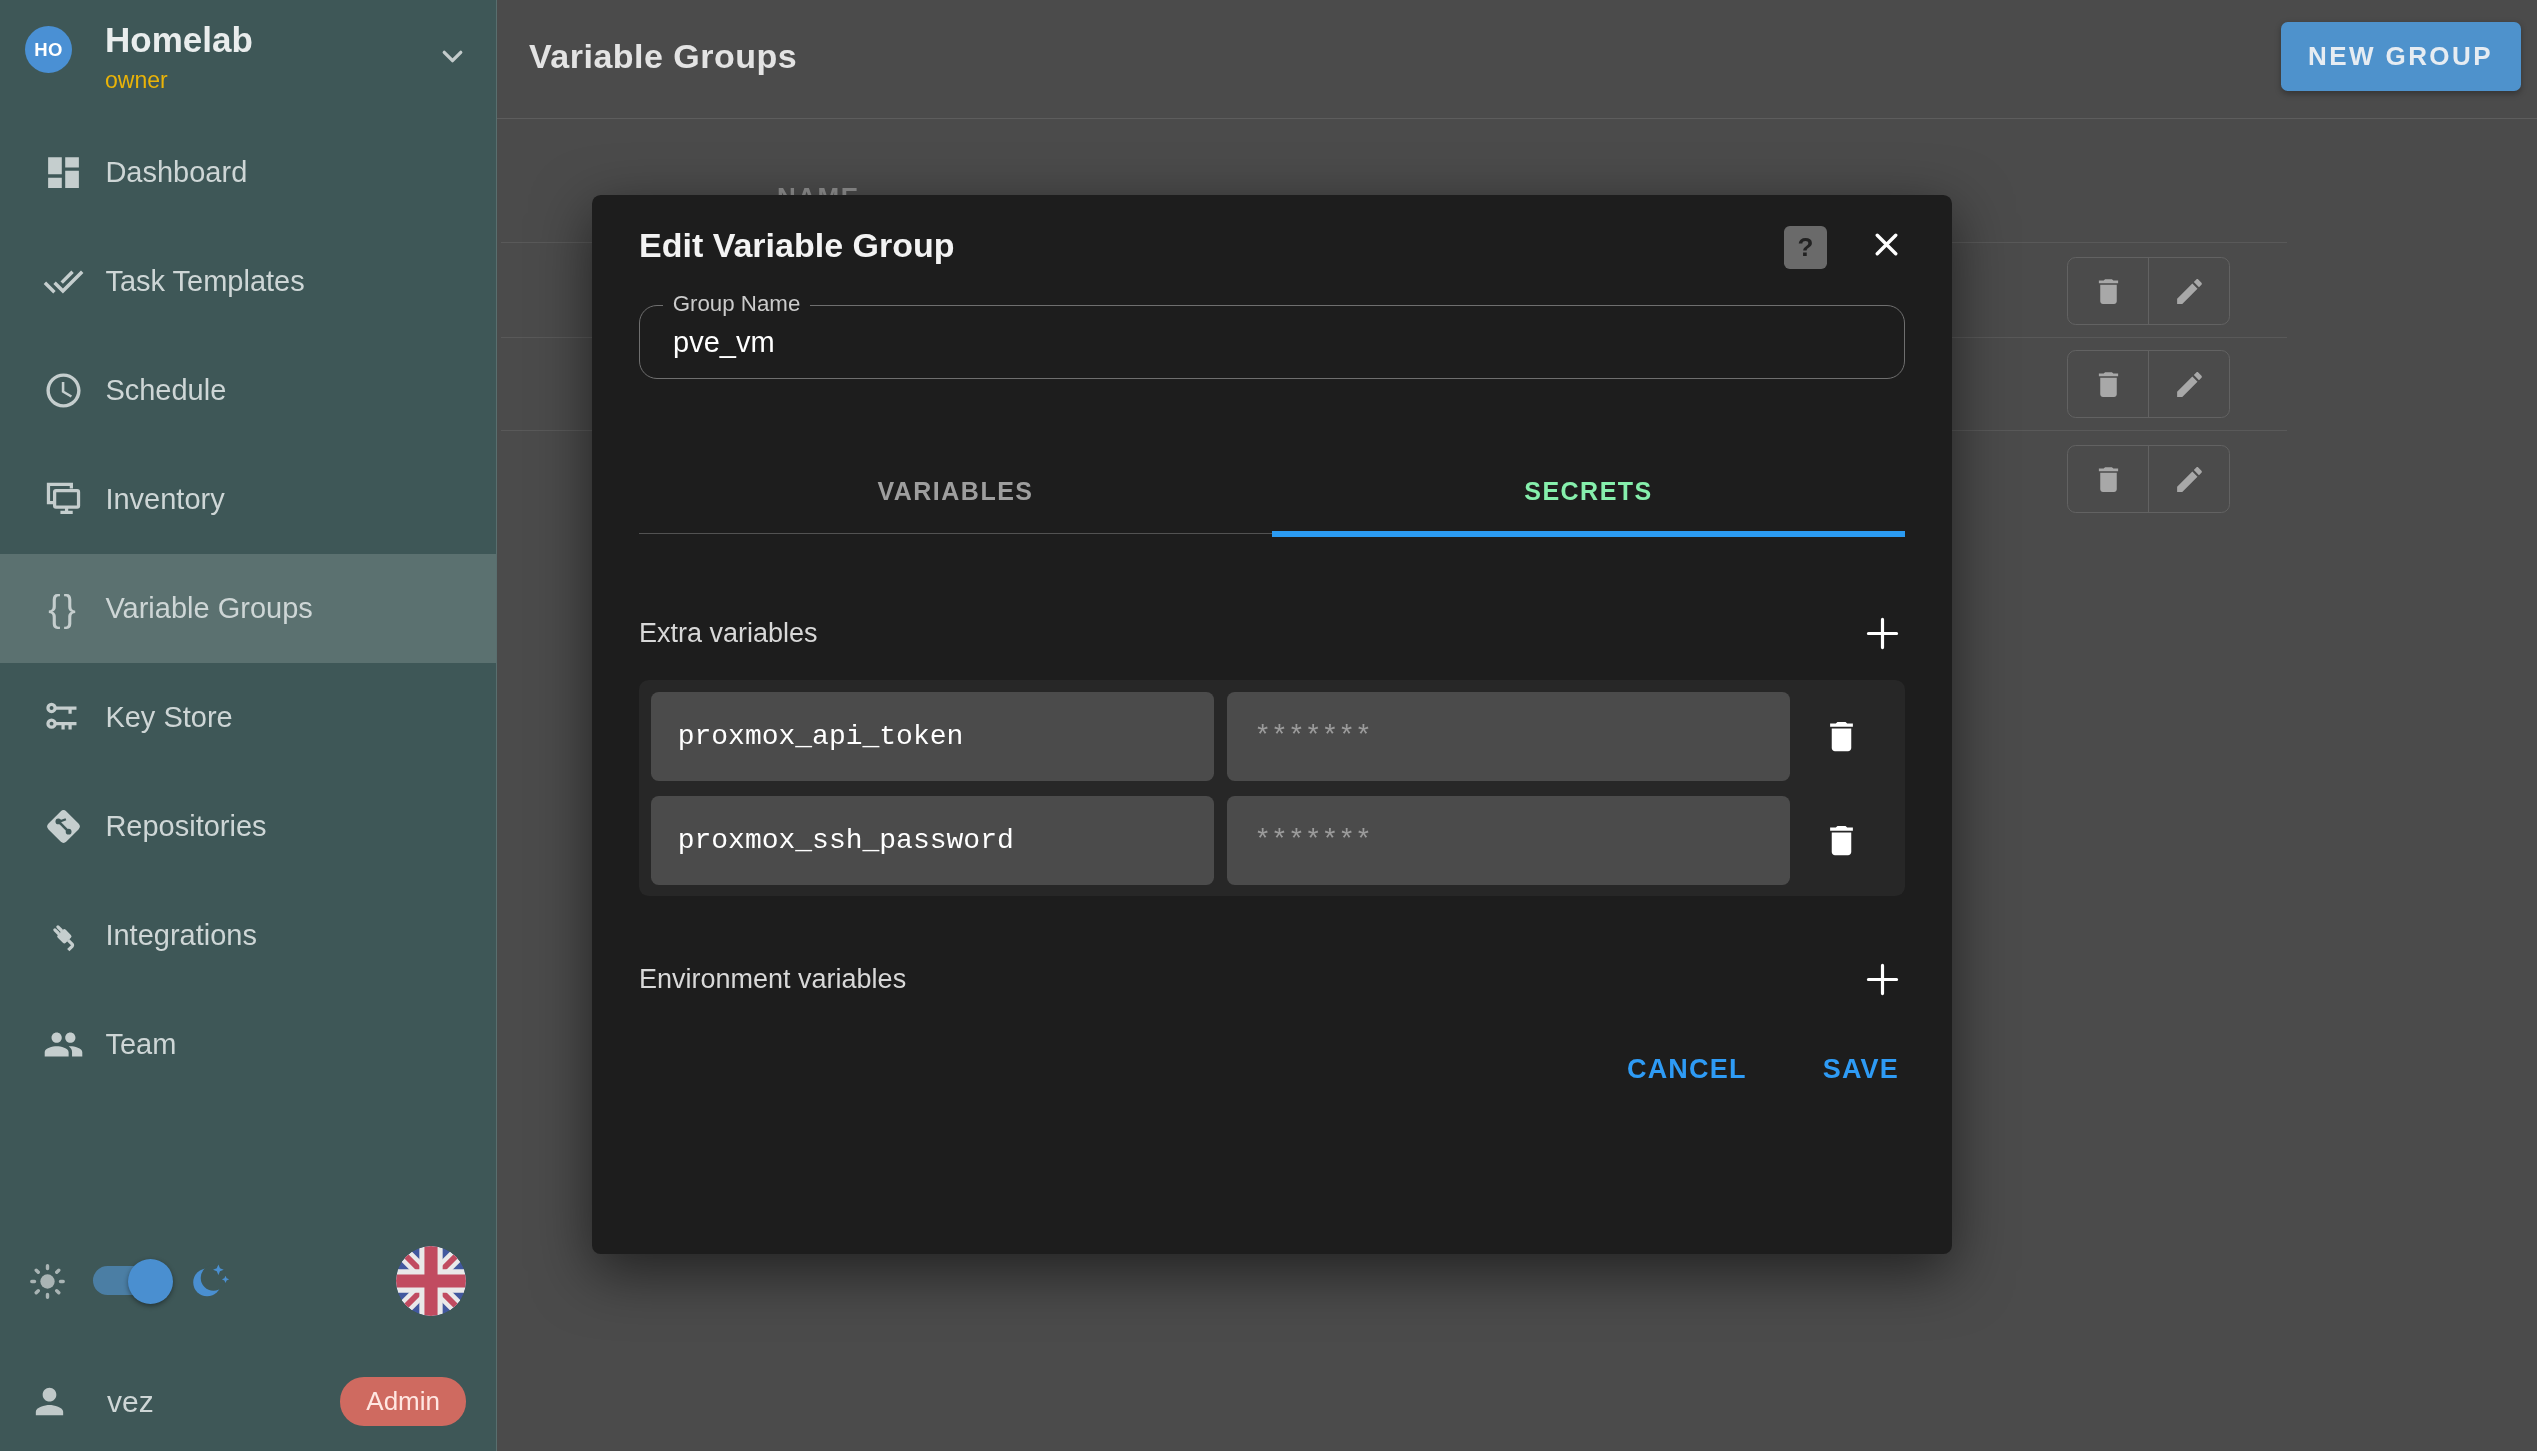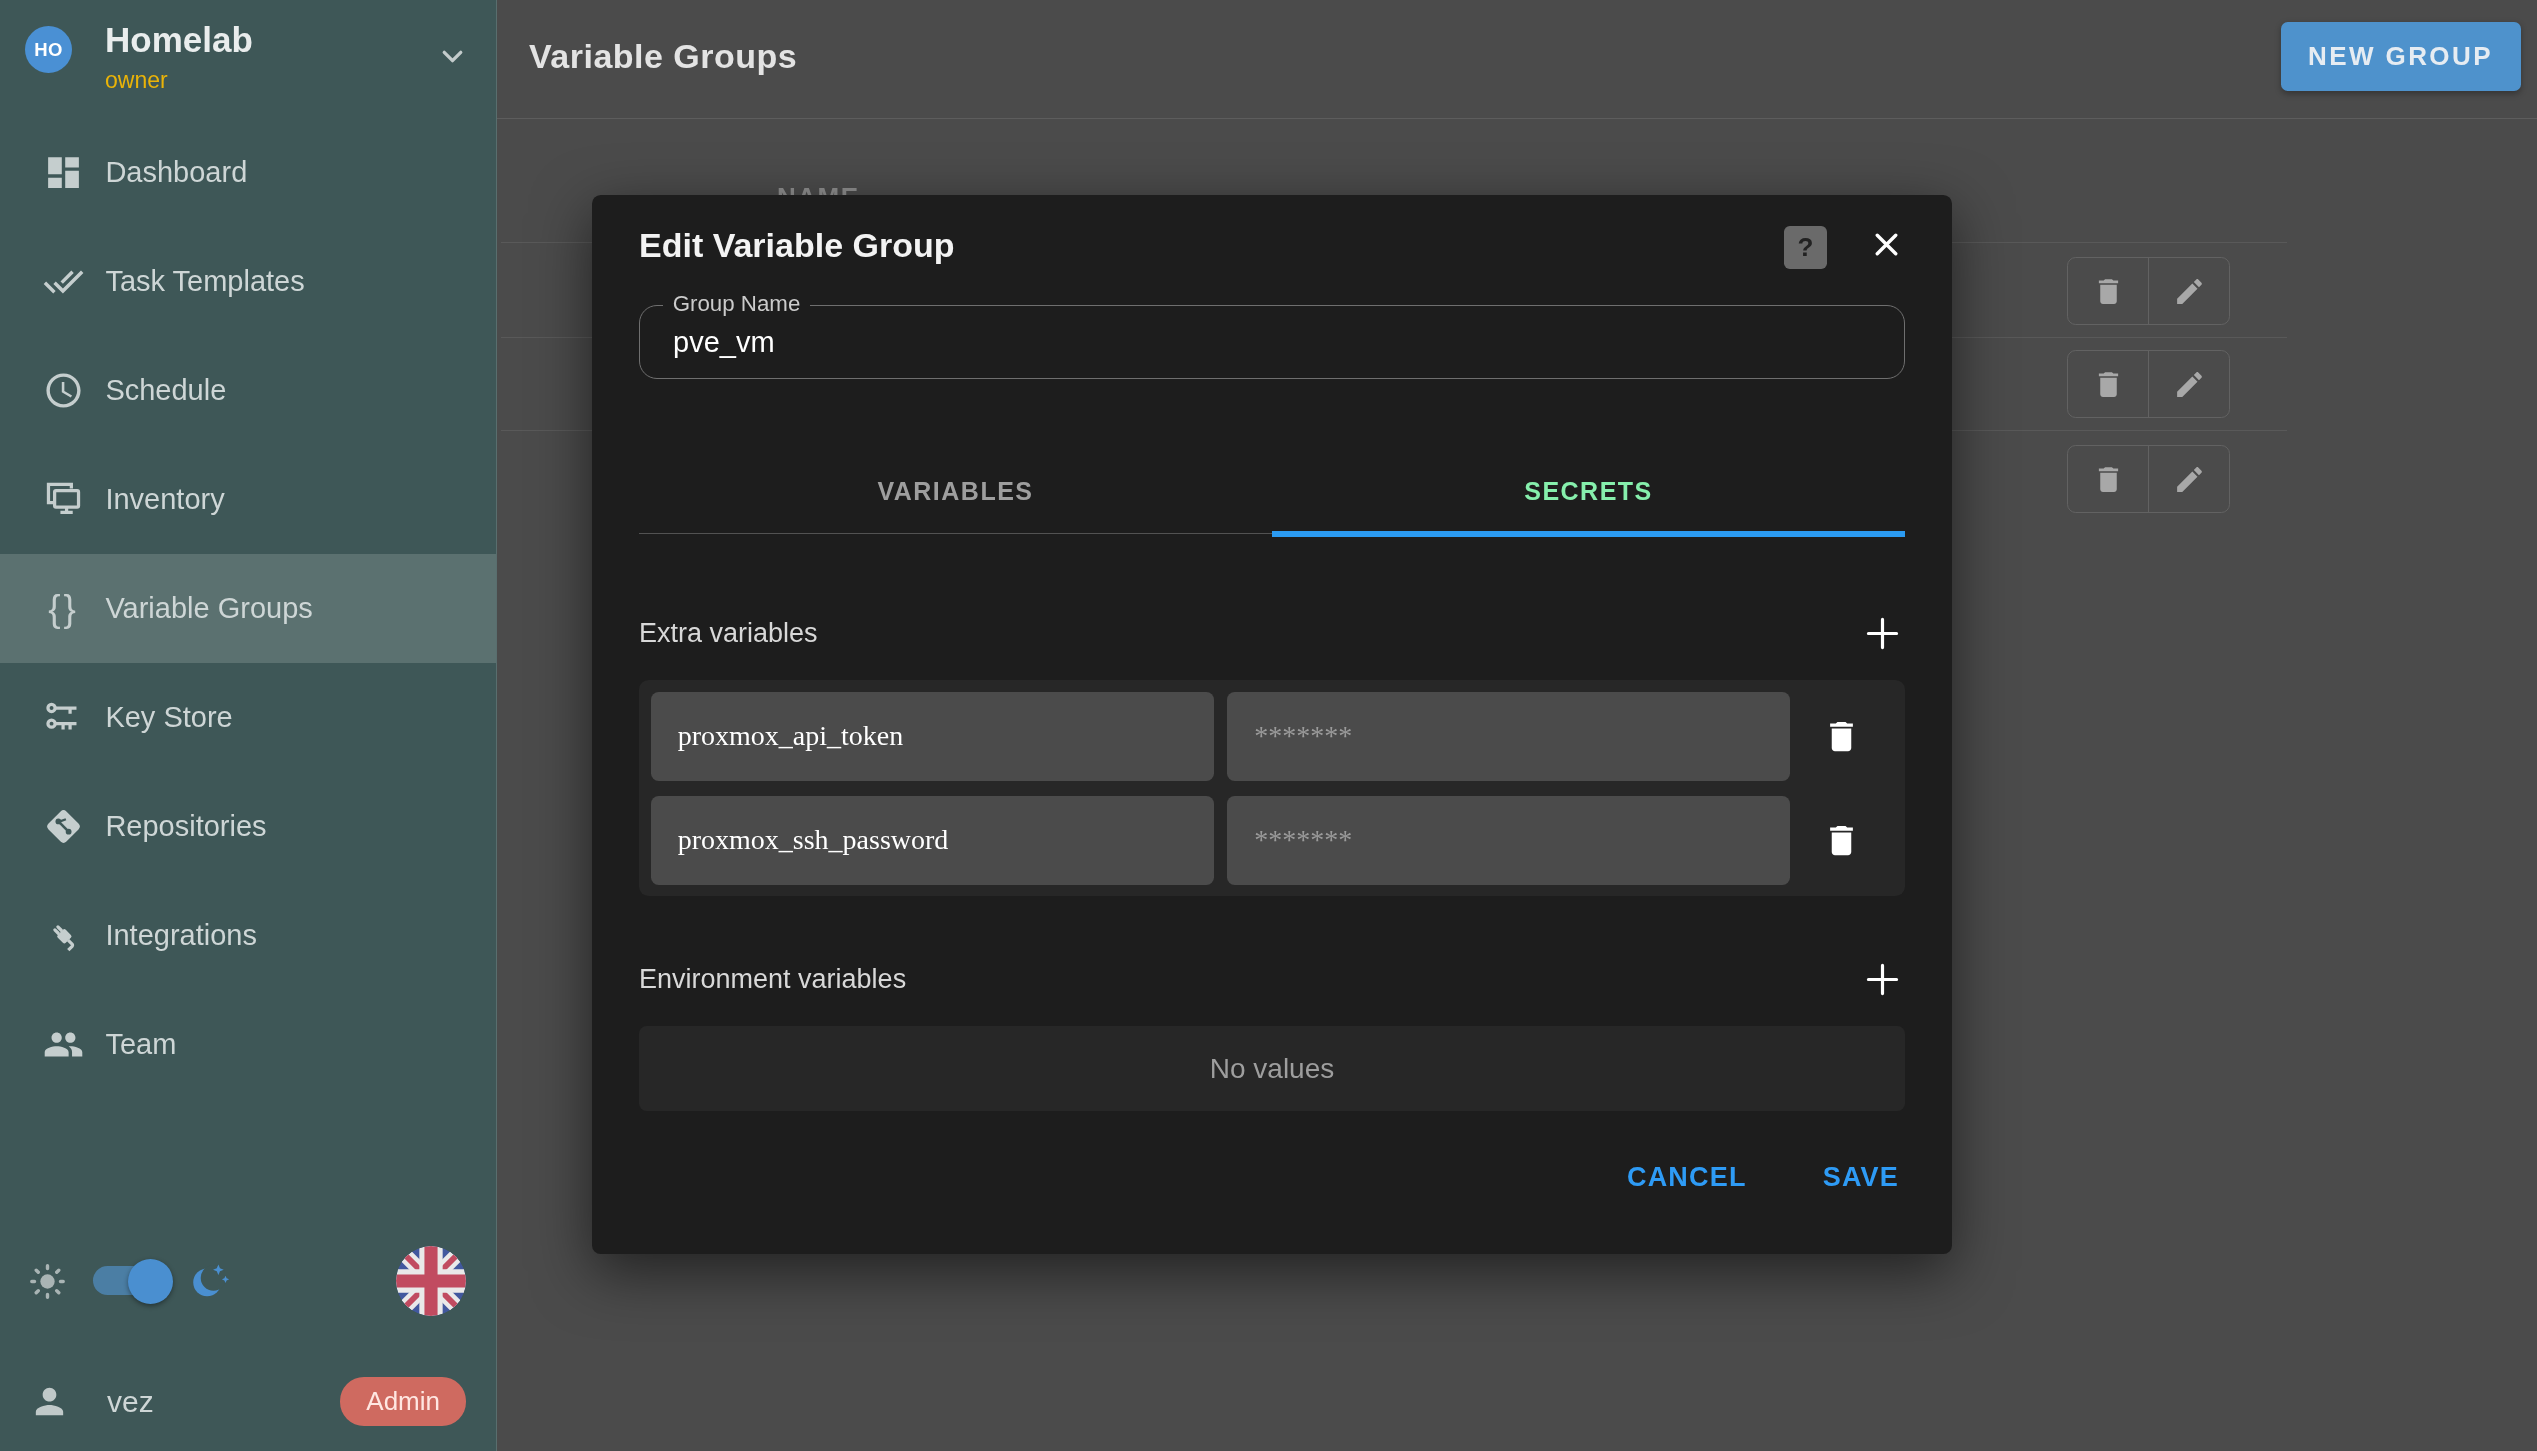--- a/index.html
+++ b/index.html
@@ -79,21 +79,21 @@
   .indicator{position:absolute;right:0;bottom:-3.9px;width:50%;height:5.8px;background:#2b9bf2}
   .sect{display:flex;align-items:center;height:47px}
   .sect.extra{margin-top:76px}
   .sect.env{margin-top:60px}
   .sect-label{font-size:27px;color:#d8d8d8}
   .plus{margin-left:auto;color:#fff;cursor:pointer;display:flex}
   .rows{margin-top:23px;background:#272727;border-radius:9.7px;padding:11.7px;box-sizing:border-box}
   .vrow{display:flex;align-items:center;height:89px}
   .vrow+.vrow{margin-top:15px}
   .vinput{width:563px;height:89px;background:#4b4b4b;border:none;outline:none;border-radius:7.8px;color:#fff;
-    font-size:28px;padding:0 27px;box-sizing:border-box;font-family:Liberation Serif, serif}
+    font-size:28px;padding:0 27px;box-sizing:border-box;font-family:Liberation Mono, monospace}
   .vinput.val{margin-left:13.6px}
   .vinput::placeholder{color:#9b9b9b;opacity:1}
   .vdel{flex:1;display:flex;align-items:center;justify-content:center;color:#fff;cursor:pointer}
   .novals{margin-top:23px;height:85px;background:#272727;border-radius:7.8px;display:flex;align-items:center;
     justify-content:center;font-size:28px;color:#9e9e9e}
   .actions{display:flex;justify-content:flex-end;align-items:center;margin-top:50px;gap:64px}
   .tbtn{background:none;border:none;color:#2e9bf5;font-size:27px;font-weight:bold;letter-spacing:1.2px;
     cursor:pointer;font-family:"Liberation Sans",sans-serif}
 </style>
 </head>
@@ -350,20 +350,19 @@
 
   <div class="sect env">
     <span class="sect-label">Environment variables</span>
     <span class="plus">
       <svg width="45" height="45" viewBox="0 0 24 24" fill="none" stroke="currentColor" stroke-width="1.7" stroke-linecap="round">
           <path d="M12 4.5v15M4.5 12h15"></path>
         </svg>
     </span>
   </div>
 
-  <div class="novals">No values</div>
 
   <div class="actions">
     <button class="tbtn">CANCEL</button>
     <button class="tbtn">SAVE</button>
   </div>
 </div>
 
 
 </body></html>

